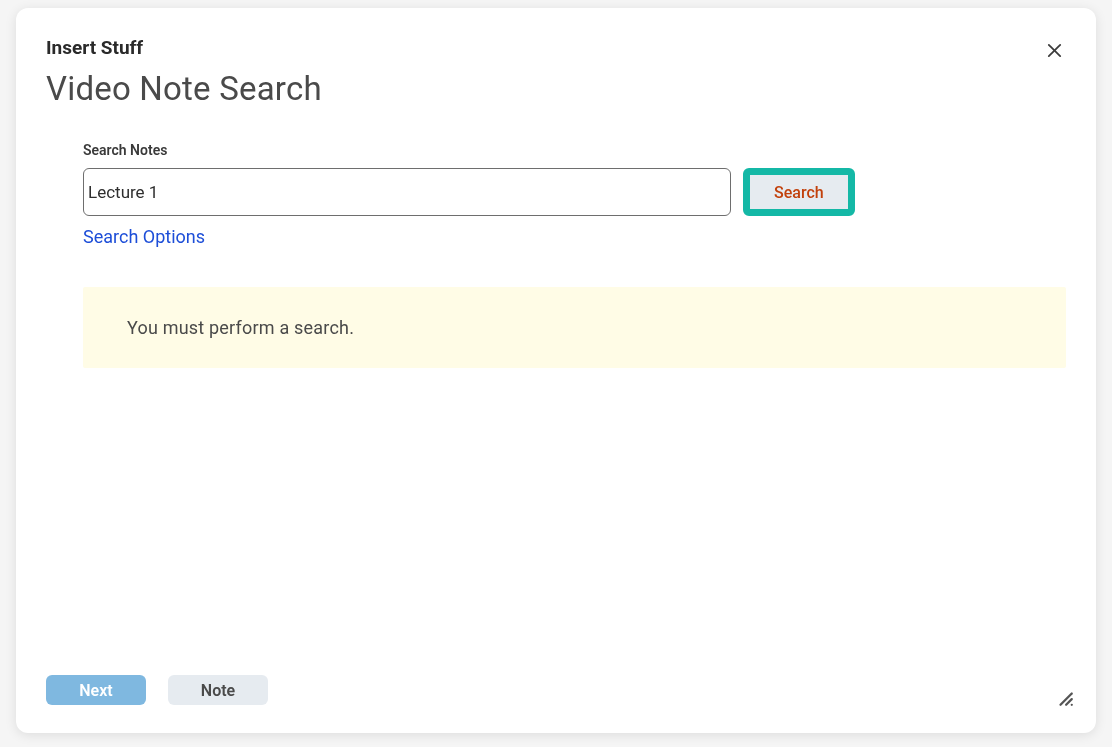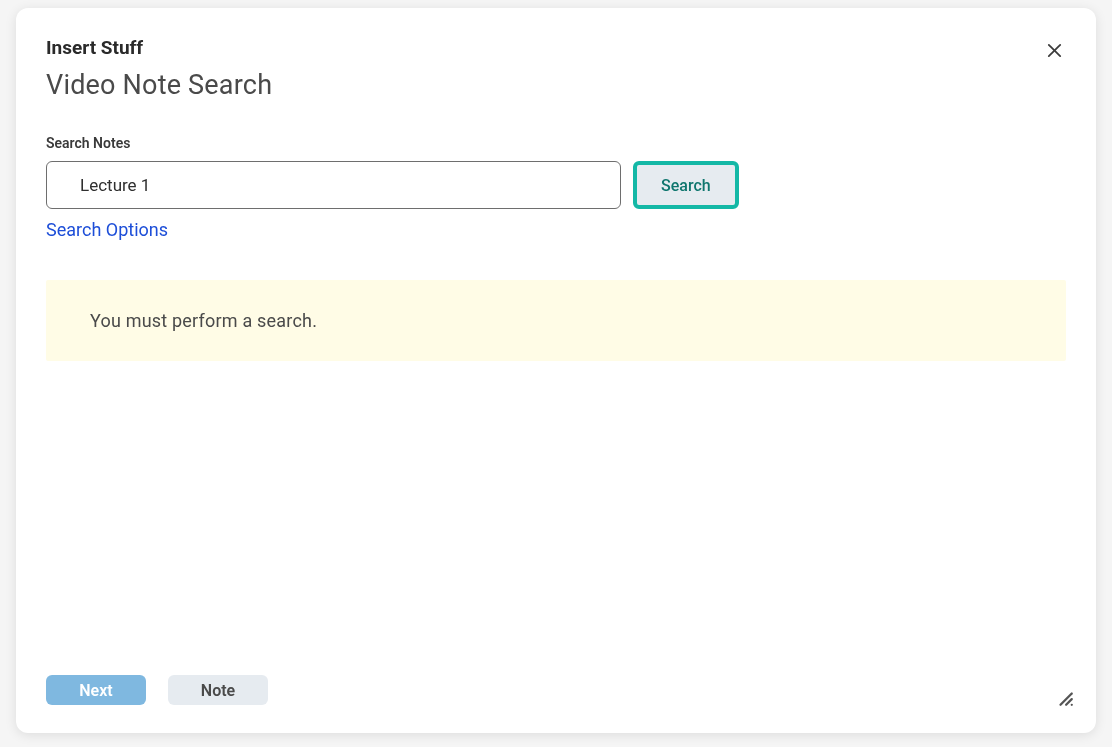--- a/index.html
+++ b/index.html
@@ -39,21 +39,21 @@
       padding: 28px 30px 0 30px;
       position: relative;
     }
     .modal-title {
       font-size: 19px;
       font-weight: 700;
       color: #2a2a2a;
       margin-bottom: 10px;
     }
     .modal-subtitle {
-      font-size: 27px;
+      font-size: 33px;
       font-weight: 400;
       color: #4a4a4a;
       letter-spacing: 0.2px;
     }
     .close-button {
       position: absolute;
       top: 30px;
       right: 30px;
       width: 24px;
       height: 24px;
@@ -65,53 +65,54 @@
       justify-content: center;
       color: #3b3b3b;
     }
     .close-button svg {
       width: 17px;
       height: 17px;
     }
     .modal-body {
       padding: 34px 30px 20px 30px;
       flex: 1;
+      margin-left: 37px;
     }
     .field-label {
       font-size: 14px;
       font-weight: 600;
       color: #3a3a3a;
       margin-bottom: 10px;
       display: block;
     }
     .search-row {
       display: flex;
       gap: 12px;
       align-items: center;
     }
     .search-input {
-      width: 575px;
+      width: 648px;
       height: 48px;
-      padding: 0 33px;
+      padding: 0 4px;
       font-size: 17px;
       color: #2f2f2f;
       border: 1px solid #6e6e6e;
       border-radius: 6px;
       outline: none;
       font-family: inherit;
     }
     .search-button {
       height: 48px;
       padding: 0 24px;
       background: #e6ebf0;
-      border: 4px solid #14b8a6;
+      border: 7px solid #14b8a6;
       border-radius: 6px;
       font-size: 16px;
       font-weight: 500;
-      color: #0f766e;
+      color: #c2410c;
       cursor: pointer;
       font-family: inherit;
     }
     .search-options-link {
       display: inline-block;
       margin-top: 10px;
       font-size: 18px;
       color: #1d4ed8;
       text-decoration: none;
       cursor: pointer;

